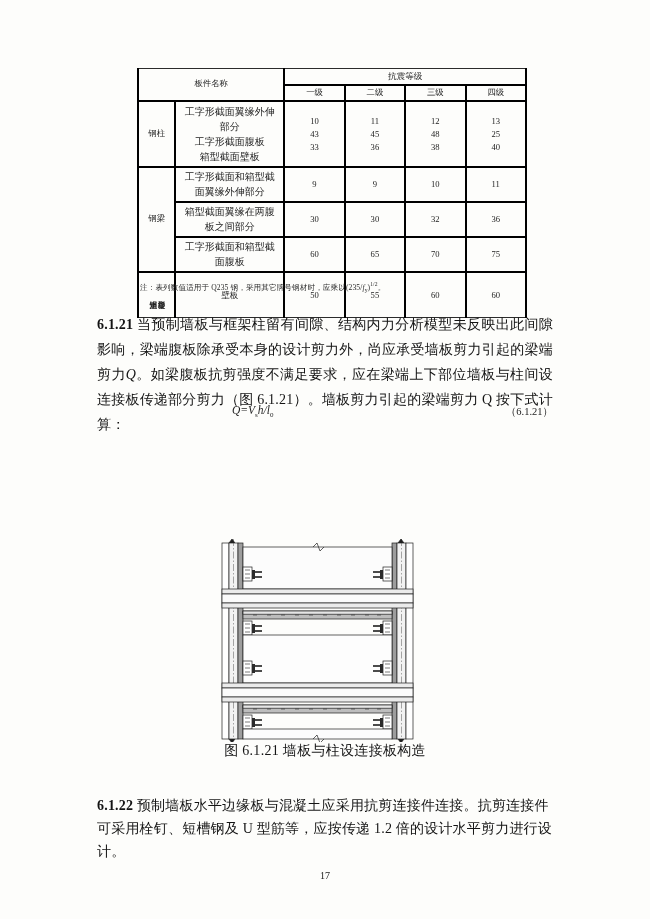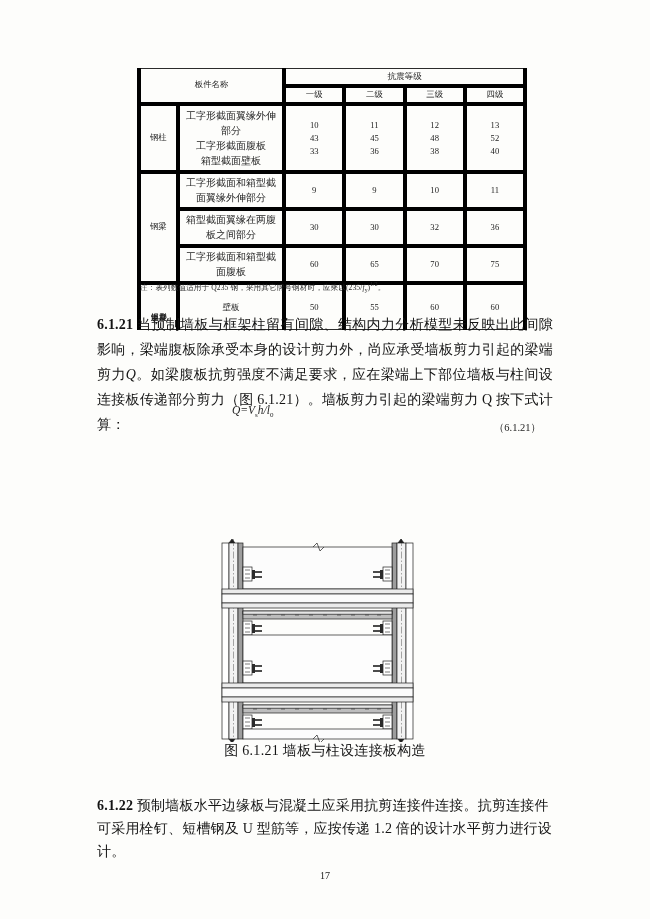--- a/index.html
+++ b/index.html
@@ -25,21 +25,21 @@
     width: 390px;
     border-radius: 6px;
   }
   table.spec {
     border-collapse: collapse;
     width: 100%;
     font-size: 8.5px;
     line-height: 1.25;
   }
   table.spec td, table.spec th {
-    border: 4px solid #000000;
+    border: 2px solid #000000;
     text-align: center;
     vertical-align: middle;
     font-weight: normal;
     padding: 2px 1px;
   }
   table.spec .outer-top { border-top: 1.4px solid #2b2b2b; }
   table.spec .outer-bottom { border-bottom: 1.4px solid #2b2b2b; }
   .cell-name {
     text-align: left;
     padding-left: 4px;
@@ -105,25 +105,24 @@
   .formula {
     position: absolute;
     left: 135px;
     top: 0;
     font-style: italic;
     font-size: 11.5px;
   }
   .formula sub { font-style: normal; font-size: 7px; }
   .eq-num {
     position: absolute;
-    right: 12px;
+    right: 0;
     top: 1px;
     font-style: normal;
     font-size: 10.5px;
-    margin-top: 16px;
   }
   .defs {
     position: absolute;
     left: 97px;
     top: 436px;
     width: 400px;
     font-size: 11px;
     line-height: 27px;
   }
   .defs .dl2, .defs .dl3 { padding-left: 37px; }
@@ -205,21 +204,21 @@
             <div>45</div>
             <div>36</div>
           </td>
           <td class="val-cell multi-line">
             <div>12</div>
             <div>48</div>
             <div>38</div>
           </td>
           <td class="val-cell multi-line">
             <div>13</div>
-            <div>52</div>
+            <div>25</div>
             <div>40</div>
           </td>
         </tr>
 
         <tr>
           <td class="cat-cell" rowspan="3">钢梁</td>
           <td class="sub-cell cell-name">
             <div>工字形截面和箱型截</div>
             <div>面翼缘外伸部分</div>
           </td>

